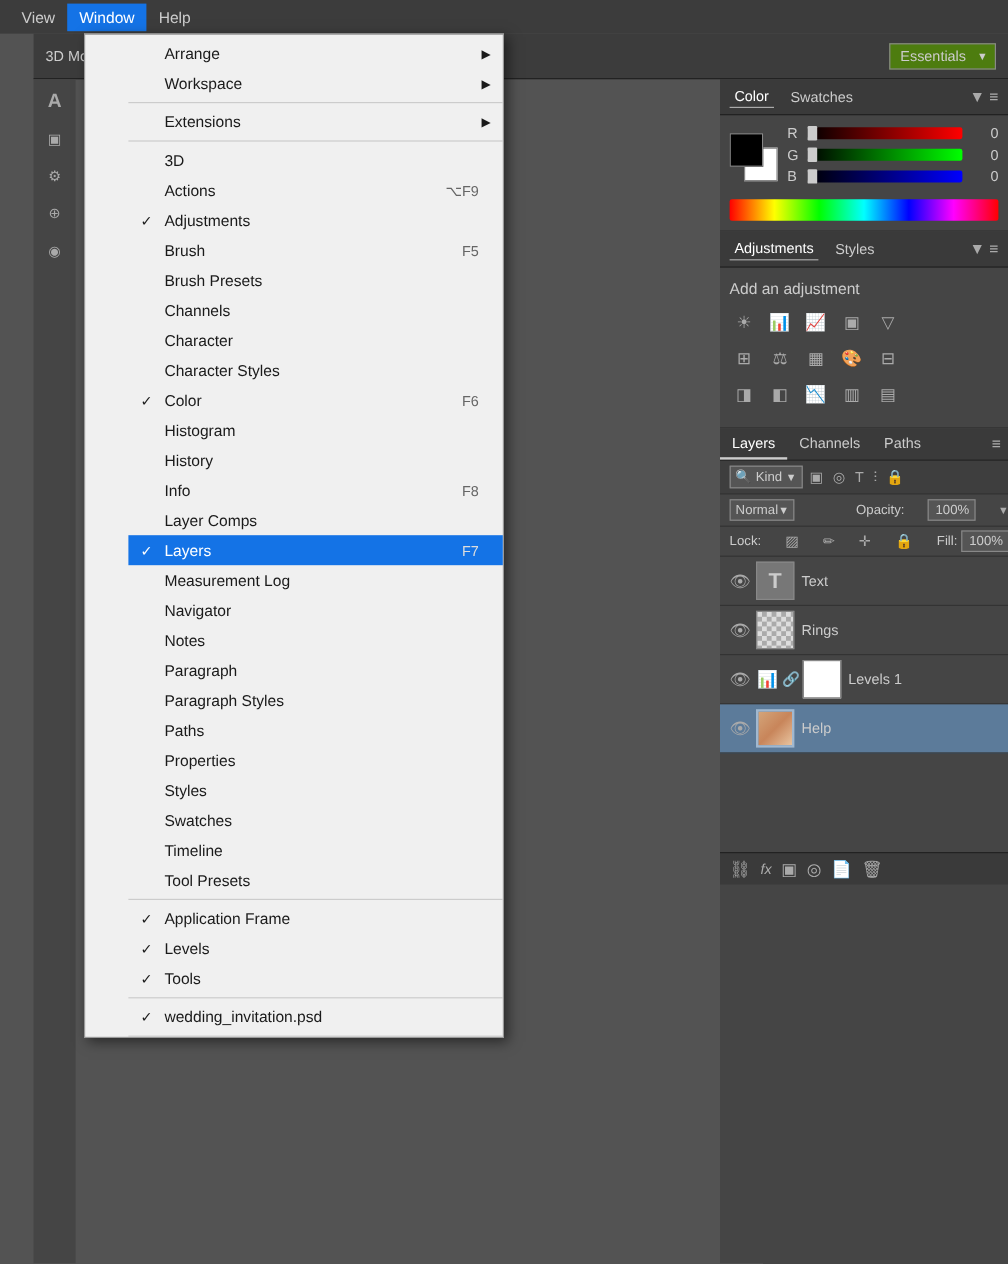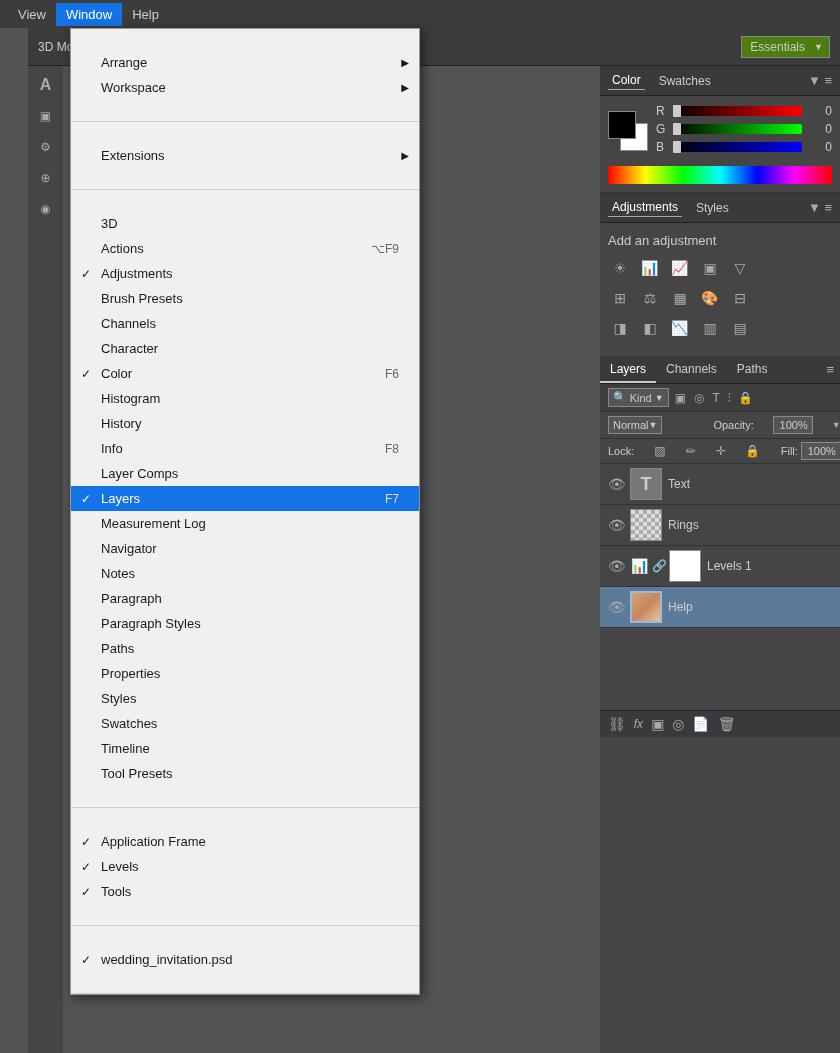--- a/index.html
+++ b/index.html
@@ -422,21 +422,22 @@
       width: 350px;
       background: #f0f0f0;
       border: 1px solid #999;
       box-shadow: 3px 3px 10px rgba(0,0,0,0.5);
       z-index: 200;
       font-size: 13px;
       color: #1a1a1a;
     }
     .menu-section {
       border-bottom: 1px solid #ccc;
-      padding: 21px 0;
+      padding: 3px 0;
+      margin-left: 36px;
     }
     .menu-row {
       display: flex;
       align-items: center;
       padding: 5px 20px 5px 30px;
       cursor: pointer;
       position: relative;
     }
     .menu-row.highlighted {
       background: #1473e6;
@@ -676,27 +677,34 @@
       <span>3D</span>
     </div>
     <div class="menu-row">
       <span>Actions</span>
       <span class="shortcut">⌥F9</span>
     </div>
     <div class="menu-row has-check">
       <span>Adjustments</span>
     </div>
     <div class="menu-row">
+      <span>Brush</span>
+      <span class="shortcut">F5</span>
+    </div>
+    <div class="menu-row">
       <span>Brush Presets</span>
     </div>
     <div class="menu-row">
       <span>Channels</span>
     </div>
     <div class="menu-row">
       <span>Character</span>
+    </div>
+    <div class="menu-row">
+      <span>Character Styles</span>
     </div>
     <div class="menu-row has-check">
       <span>Color</span>
       <span class="shortcut">F6</span>
     </div>
     <div class="menu-row">
       <span>Histogram</span>
     </div>
     <div class="menu-row">
       <span>History</span>

